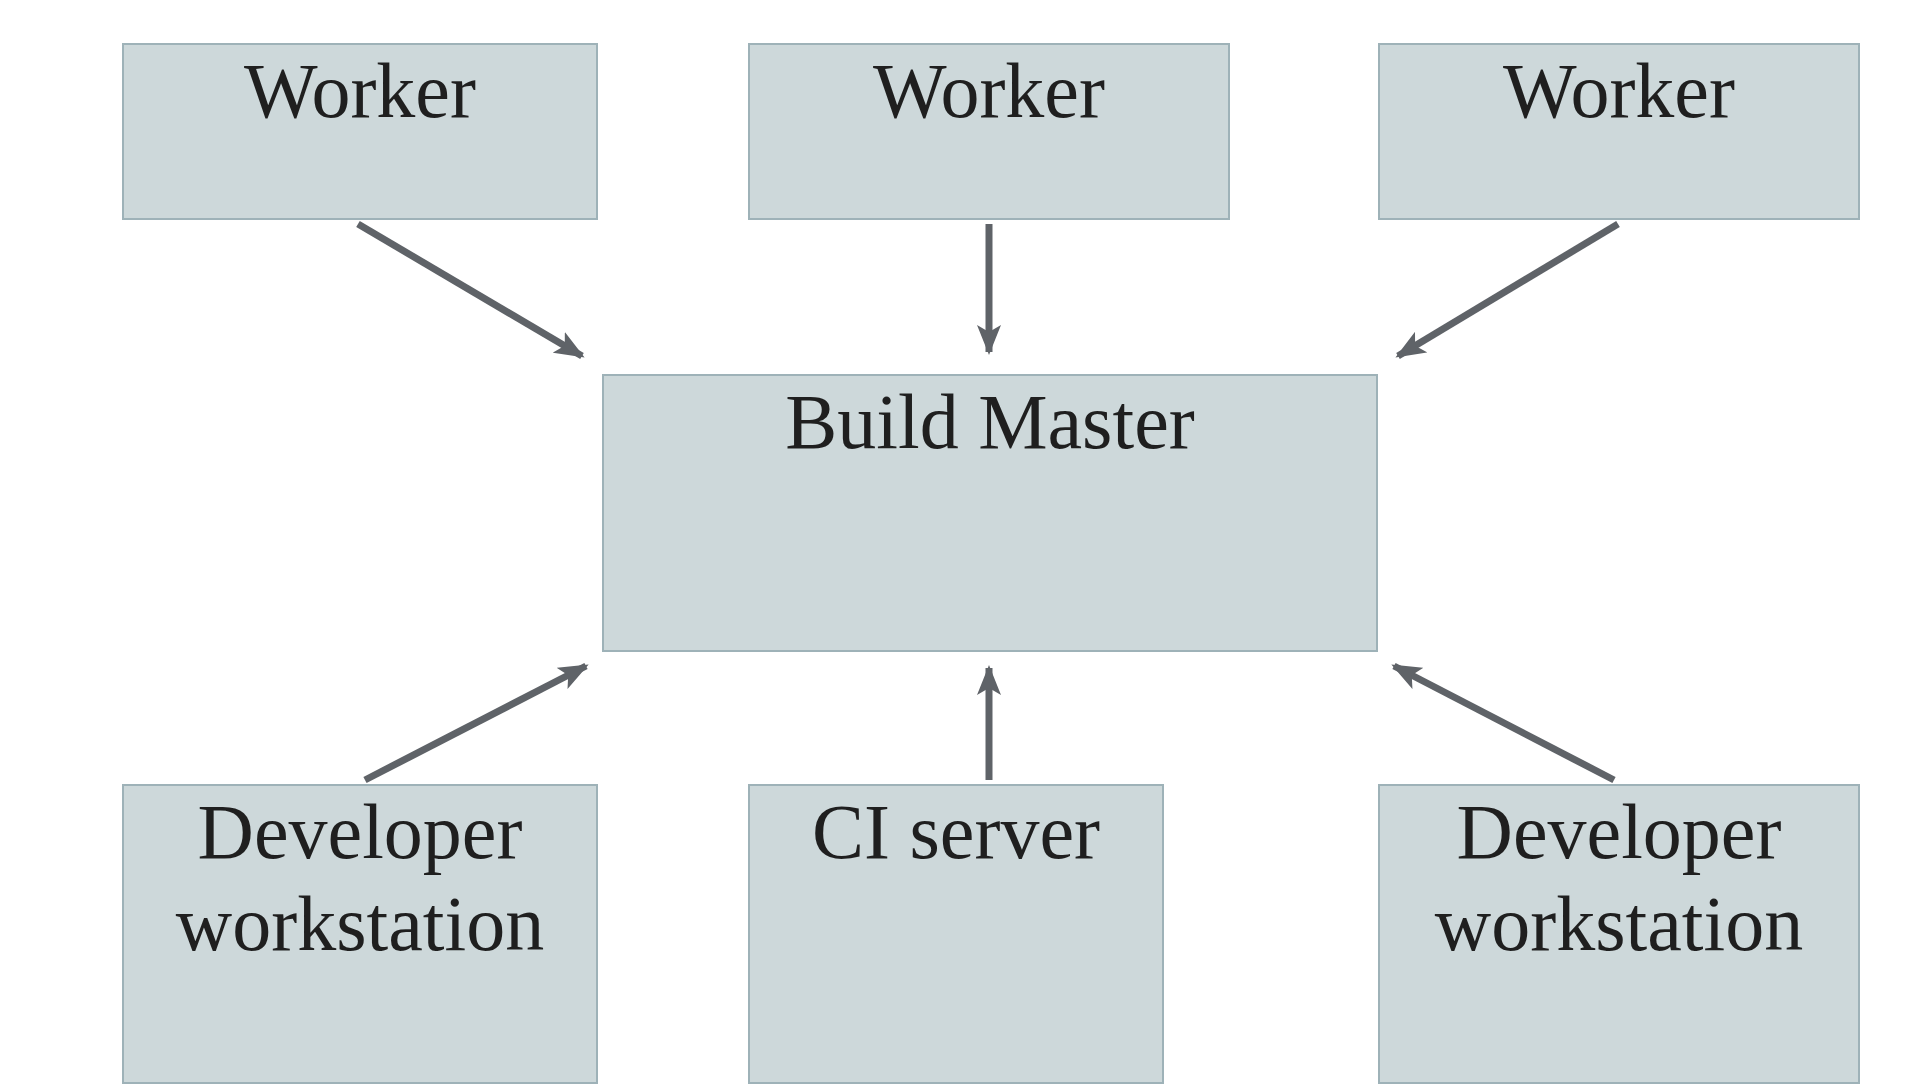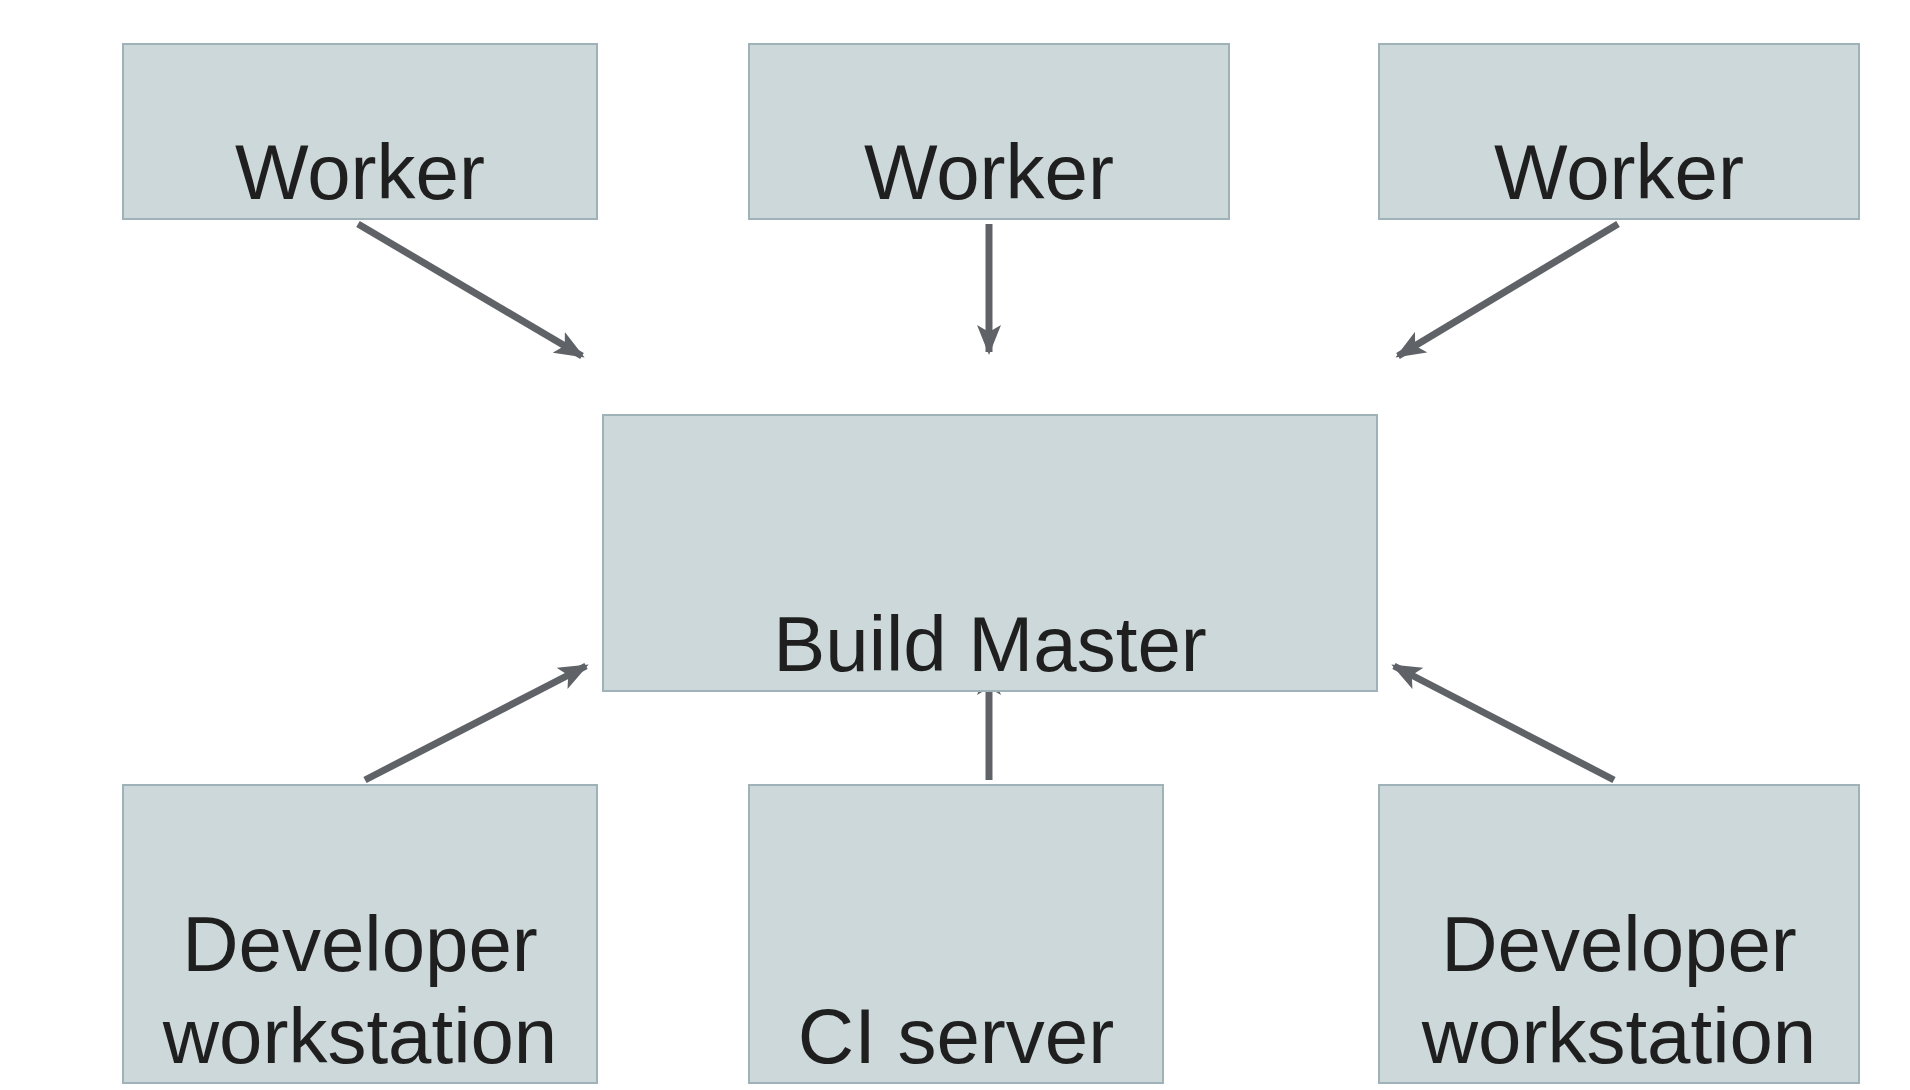--- a/index.html
+++ b/index.html
@@ -36,35 +36,36 @@
   }
   .arrowhead {
     fill: var(--arrow);
     stroke: none;
   }
   .node {
     position: absolute;
     background: var(--node-fill);
     border: 2px solid var(--node-border);
     display: flex;
-    align-items: flex-end;
+    align-items: flex-start;
     justify-content: center;
     text-align: center;
     color: var(--text);
     font-size: 78px;
     line-height: 1.18;
     padding: 0 20px;
+    font-family: Liberation Serif, serif;
   }
   .node.row-top    { top: 43px;  height: 177px; }
   .node.row-middle { top: 374px; height: 278px; }
   .node.row-bottom { top: 784px; height: 300px; }
   .n-worker1      { left: 122px;  width: 476px; }
   .n-worker2      { left: 748px;  width: 482px; }
   .n-worker3      { left: 1378px; width: 482px; }
-  .n-buildmaster  { left: 602px;  width: 776px; margin-top: 40px; }
+  .n-buildmaster  { left: 602px;  width: 776px; }
   .n-devws-left   { left: 122px;  width: 476px; }
   .n-ciserver     { left: 748px;  width: 416px; }
   .n-devws-right  { left: 1378px; width: 482px; }
 </style>
 </head>
 <body>
 
 <div class="canvas">
 
   <svg class="edges" viewBox="0 0 1910 1090" xmlns="http://www.w3.org/2000/svg" aria-hidden="true">

